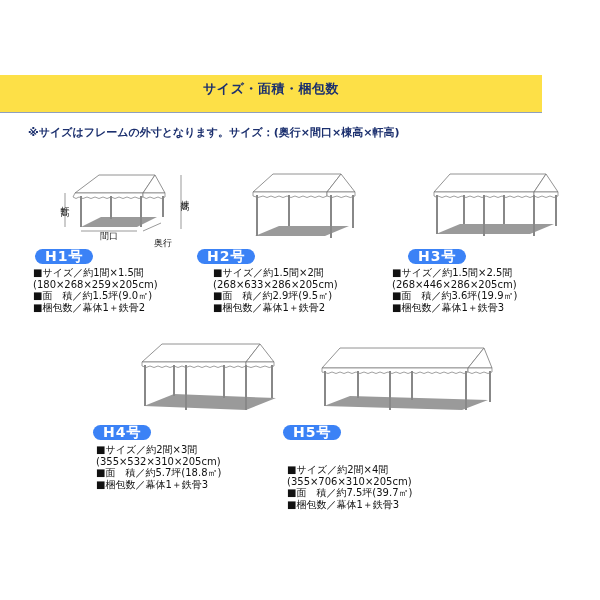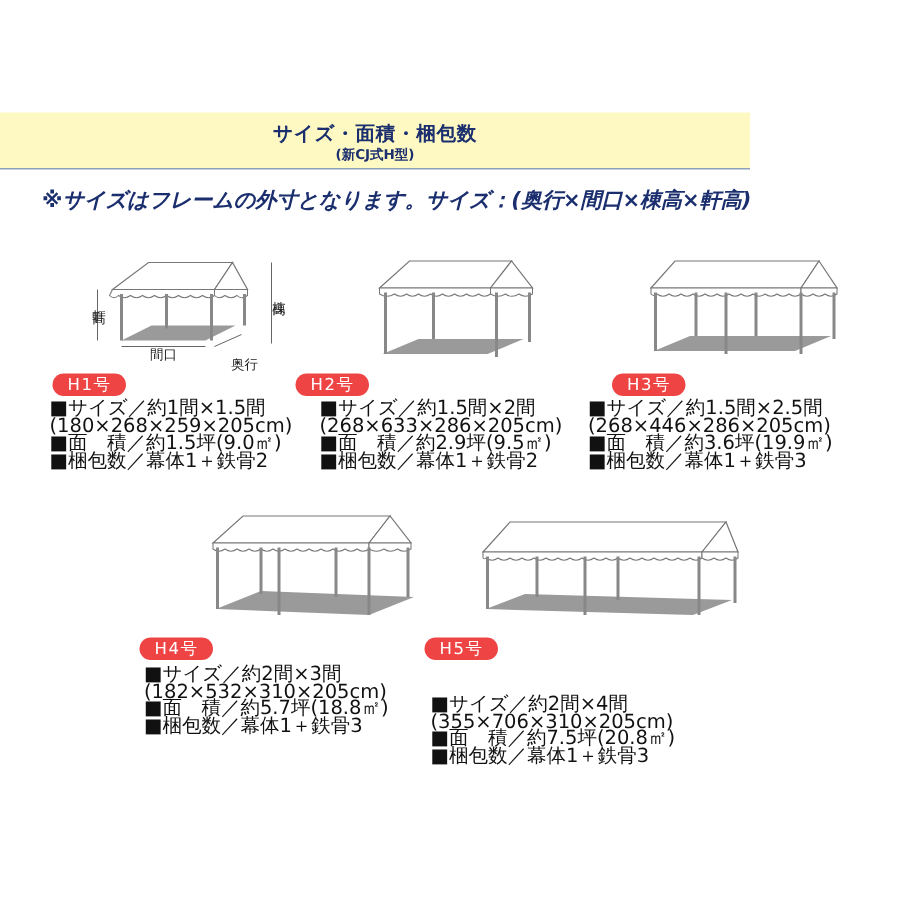--- a/index.html
+++ b/index.html
@@ -2,73 +2,71 @@
 <html><head>
 <meta charset="utf-8">
 <style>
   html, body { margin: 0; padding: 0; background: #ffffff; }
   body {
     width: 600px; height: 600px; position: relative; overflow: hidden;
     font-family: "DejaVu Sans", "Liberation Sans", sans-serif;
     color: #1a1a1a;
   }
   .banner {
-    position: absolute; left: 0; top: 75px; width: 500px; height: 37px;
-    background: #fef9c3;
+    position: absolute; left: 0; top: 75px; width: 542px; height: 37px;
+    background: #fde047;
     border-bottom: 1px solid #8e9fbf;
     text-align: center;
   }
   .banner-title {
     position: absolute; left: 0; right: 0; top: 5px;
     font-size: 13px; font-weight: bold; color: #1b2f6e; letter-spacing: 0.5px;
   }
   .banner-sub {
     position: absolute; left: 0; right: 0; top: 22px;
     font-size: 9px; font-weight: bold; color: #1b2f6e;
   }
   .note {
     position: absolute; left: 28px; top: 125px;
-    font-size: 14px; font-weight: bold; color: #1b2f6e;
-    white-space: nowrap;
-    font-style: italic;
+    font-size: 11px; font-weight: bold; color: #1b2f6e;
+    white-space: nowrap;
   }
   .model {
     position: absolute;
   }
   .illus {
     position: absolute;
   }
   .badge {
     position: absolute;
-    background: #ef4444; color: #ffffff;
+    background: #3b82f6; color: #ffffff;
     border-radius: 8px;
-    font-size: 11px; font-weight: normal;
+    font-size: 14px; font-weight: bold;
     height: 15px; line-height: 15px;
     padding: 0 10px;
     letter-spacing: 1px;
     white-space: nowrap;
   }
   .spec {
     position: absolute;
-    font-size: 13px; line-height: 11.5px; color: #111111;
+    font-size: 10px; line-height: 11.5px; color: #111111;
     white-space: nowrap;
   }
   .spec div { margin: 0; }
   .dim-label {
     position: absolute; font-size: 9px; color: #222;
     white-space: nowrap;
   }
   .dim-label.vert { writing-mode: vertical-rl; letter-spacing: 1px; }
 </style>
 </head>
 <body>
 
 <div class="banner">
   <div class="banner-title">サイズ・面積・梱包数</div>
-  <div class="banner-sub">(新CJ式H型)</div>
 </div>
 
 <div class="note">※サイズはフレームの外寸となります。サイズ：(奥行×間口×棟高×軒高)</div>
 
 <div class="model">
   <svg class="illus" style="left:55px;top:165px" width="140" height="80" viewBox="0 0 140 80">
 
     <polygon points="26,62 82,62 102,52 46,52" fill="#9a9a9a"></polygon>
 
     <polygon points="20,28 44,10 100,10 88,28" fill="#fff" stroke="#777" stroke-width="0.8"></polygon>
@@ -165,21 +163,21 @@
       <line x1="34" y1="25" x2="34" y2="56"></line>
       <line x1="46" y1="25" x2="46" y2="70"></line>
       <line x1="84" y1="25" x2="84" y2="58"></line>
       <line x1="106" y1="25" x2="106" y2="70"></line>
       <line x1="132" y1="25" x2="132" y2="58"></line>
     </g>
   </svg>
   <div class="badge" style="left:93px;top:425px">H4号</div>
   <div class="spec" style="left:96px;top:444px">
     <div>■サイズ／約2間×3間</div>
-    <div>(182×532×310×205cm)</div>
+    <div>(355×532×310×205cm)</div>
     <div>■面　積／約5.7坪(18.8㎡)</div>
     <div>■梱包数／幕体1＋鉄骨3</div>
   </div>
 </div>
 
 <div class="model">
   <svg class="illus" style="left:320px;top:340px" width="180" height="75" viewBox="0 0 180 75">
     <polygon points="4,66 142,70 168,60 30,56" fill="#9a9a9a"></polygon>
     <polygon points="2,28 20,8 164,8 148,28" fill="#fff" stroke="#777" stroke-width="0.8"></polygon>
     <polygon points="148,28 164,8 172,28" fill="#fff" stroke="#777" stroke-width="0.8"></polygon>
@@ -191,16 +189,16 @@
       <line x1="70" y1="31" x2="70" y2="70"></line>
       <line x1="92" y1="31" x2="92" y2="60"></line>
       <line x1="146" y1="31" x2="146" y2="70"></line>
       <line x1="170" y1="31" x2="170" y2="62"></line>
     </g>
   </svg>
   <div class="badge" style="left:283px;top:425px">H5号</div>
   <div class="spec" style="left:287px;top:464px">
     <div>■サイズ／約2間×4間</div>
     <div>(355×706×310×205cm)</div>
-    <div>■面　積／約7.5坪(20.8㎡)</div>
+    <div>■面　積／約7.5坪(39.7㎡)</div>
     <div>■梱包数／幕体1＋鉄骨3</div>
   </div>
 </div>
 
 </body></html>

